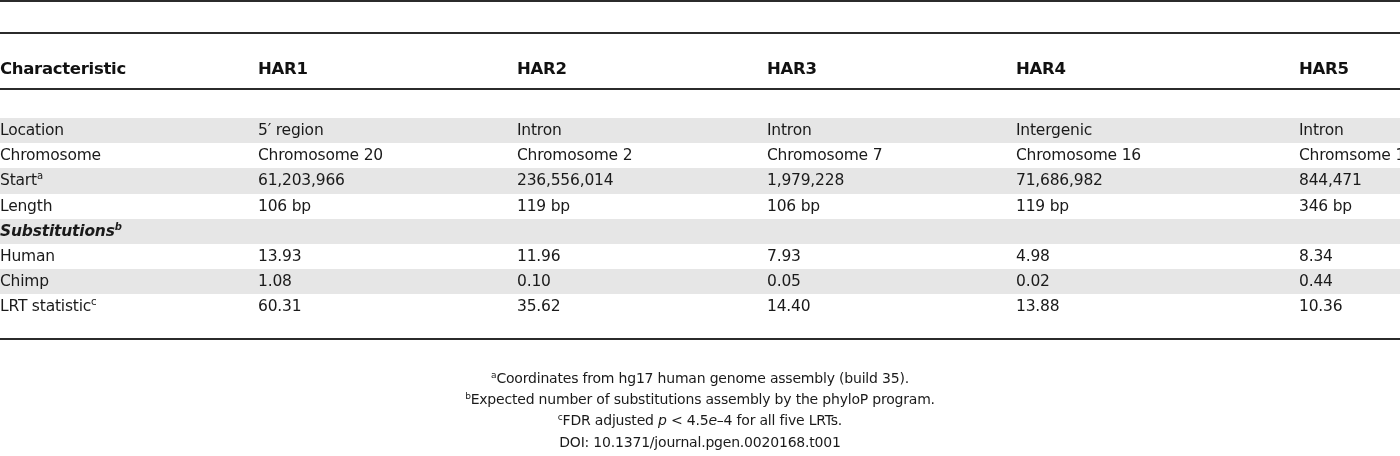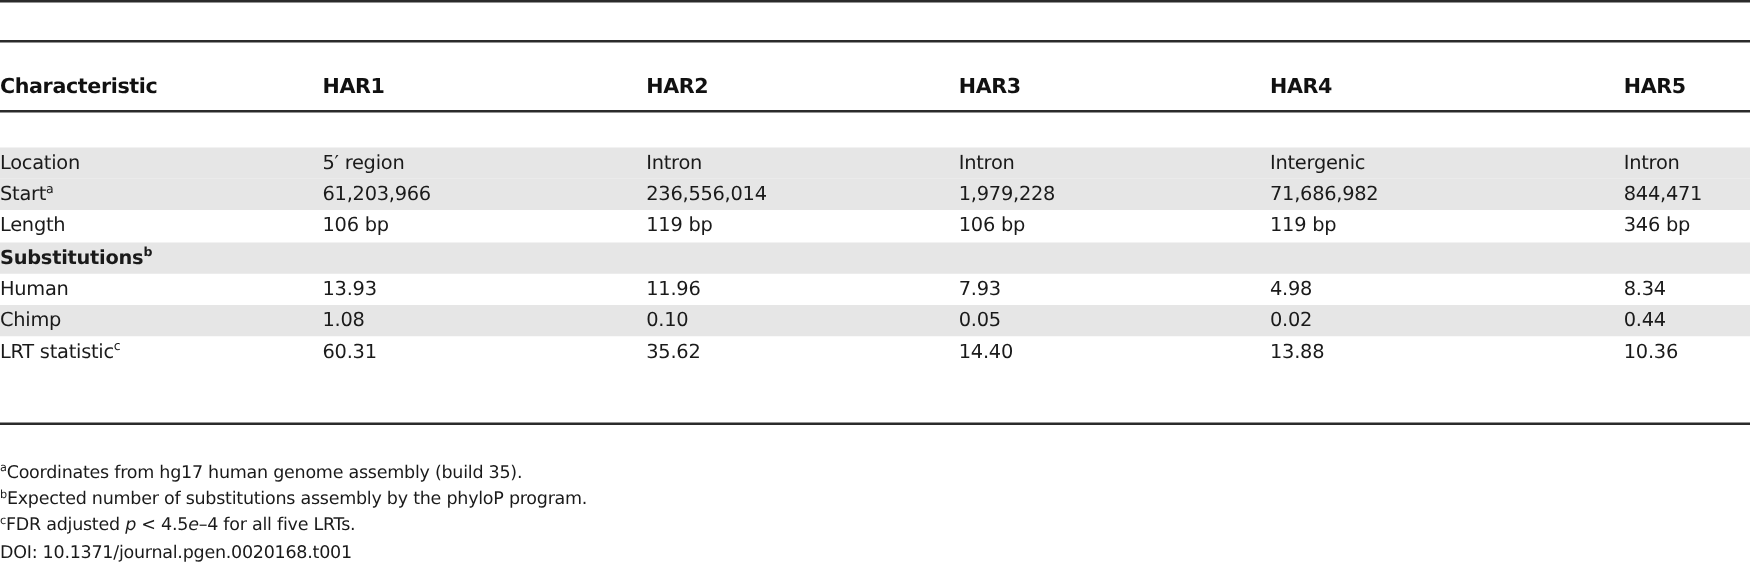--- a/index.html
+++ b/index.html
@@ -56,41 +56,42 @@
     }
     .row.shaded { background: #e6e6e6; }
     .cell {
       position: absolute;
       top: 3px;
       font-size: 15.5px;
       letter-spacing: -0.2px;
       white-space: nowrap;
       color: #1a1a1a;
     }
-    .cell.bold { font-weight: bold; }
+    .cell.bold { font-weight: bold; font-style: italic; }
     sup {
       font-size: 10px;
       vertical-align: 6px;
       line-height: 0;
     }
     .c0 { left: 0px; }
     .c1 { left: 258px; }
     .c2 { left: 517px; }
     .c3 { left: 767px; }
     .c4 { left: 1016px; }
     .c5 { left: 1275px; margin-left: 24px; }
 
     .footnotes {
       position: absolute;
       top: 368px;
       left: 0;
       width: 1400px;
       font-size: 14px;
       letter-spacing: -0.2px;
       color: #1a1a1a;
+      text-align: center;
     }
     .fn {
       height: 21.2px;
       line-height: 21px;
       white-space: nowrap;
     }
     .fn sup {
       font-size: 9px;
       vertical-align: 5px;
     }
@@ -117,20 +118,28 @@
 
   <div class="row shaded">
     <span class="cell c0"><span>Location</span></span>
     <span class="cell c1">5′ region</span>
     <span class="cell c2">Intron</span>
     <span class="cell c3">Intron</span>
     <span class="cell c4">Intergenic</span>
     <span class="cell c5">Intron</span>
   </div>
 
+  <div class="row">
+    <span class="cell c0"><span>Chromosome</span></span>
+    <span class="cell c1">Chromosome 20</span>
+    <span class="cell c2">Chromosome 2</span>
+    <span class="cell c3">Chromosome 7</span>
+    <span class="cell c4">Chromosome 16</span>
+    <span class="cell c5">Chromsome 12</span>
+  </div>
 
   <div class="row shaded">
     <span class="cell c0"><span>Start</span><sup>a</sup></span>
     <span class="cell c1">61,203,966</span>
     <span class="cell c2">236,556,014</span>
     <span class="cell c3">1,979,228</span>
     <span class="cell c4">71,686,982</span>
     <span class="cell c5">844,471</span>
   </div>
 

